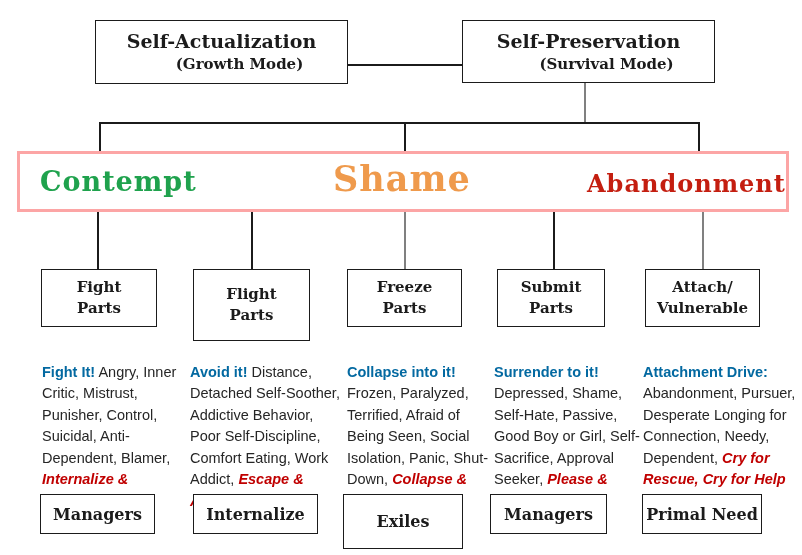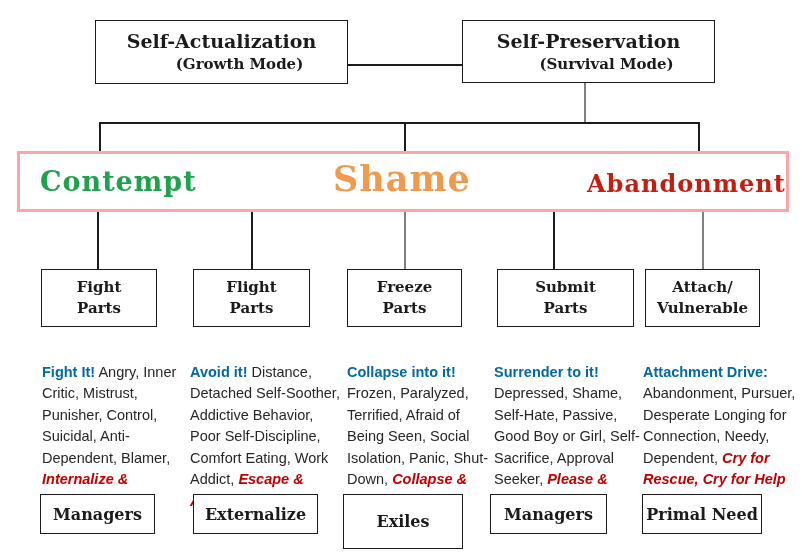--- a/index.html
+++ b/index.html
@@ -58,29 +58,29 @@
   <div class="line" style="left:97px;  top:212px; width:2px; height:57px;"></div>
   <div class="line" style="left:251px; top:212px; width:2px; height:57px;"></div>
   <div class="line gray" style="left:404px; top:212px; width:2px; height:57px;"></div>
   <div class="line" style="left:553px; top:212px; width:2px; height:57px;"></div>
   <div class="line gray" style="left:702px; top:212px; width:2px; height:57px;"></div>
 
   <div class="box" style="left:41px; top:269px; width:116px; height:58px;">
     <div class="serif part-label">Fight</div>
     <div class="serif part-label">Parts</div>
   </div>
-  <div class="box" style="left:193px; top:269px; width:117px; height:58px;">
+  <div class="box" style="left:193px; top:269px; width:117px; height:72px;">
     <div class="serif part-label">Flight</div>
     <div class="serif part-label">Parts</div>
   </div>
   <div class="box" style="left:347px; top:269px; width:115px; height:58px;">
     <div class="serif part-label">Freeze</div>
     <div class="serif part-label">Parts</div>
   </div>
-  <div class="box" style="left:497px; top:269px; width:137px; height:58px;">
+  <div class="box" style="left:497px; top:269px; width:108px; height:58px;">
     <div class="serif part-label">Submit</div>
     <div class="serif part-label">Parts</div>
   </div>
   <div class="box" style="left:645px; top:269px; width:115px; height:58px;">
     <div class="serif part-label">Attach/</div>
     <div class="serif part-label">Vulnerable</div>
   </div>
 
   <p class="desc" style="left:42px;">
     <span class="lead">Fight It!</span>
@@ -105,21 +105,21 @@
   <p class="desc" style="left:643px; width:158px;">
     <span class="lead">Attachment Drive:</span>
     <span>Abandonment, Pursuer, Desperate Longing for Connection, Needy, Dependent,</span>
     <span class="tail">Cry for Rescue, Cry for Help</span>
   </p>
 
   <div class="box" style="left:40px; top:494px; width:115px; height:40px;">
     <div class="serif footer-label">Managers</div>
   </div>
   <div class="box" style="left:193px; top:494px; width:125px; height:40px;">
-    <div class="serif footer-label">Externalize</div>
+    <div class="serif footer-label">Internalize</div>
   </div>
   <div class="box" style="left:343px; top:494px; width:120px; height:55px;">
     <div class="serif footer-label">Exiles</div>
   </div>
   <div class="box" style="left:490px; top:494px; width:117px; height:40px;">
     <div class="serif footer-label">Managers</div>
   </div>
   <div class="box" style="left:642px; top:494px; width:120px; height:40px;">
     <div class="serif footer-label">Primal Need</div>
   </div>

